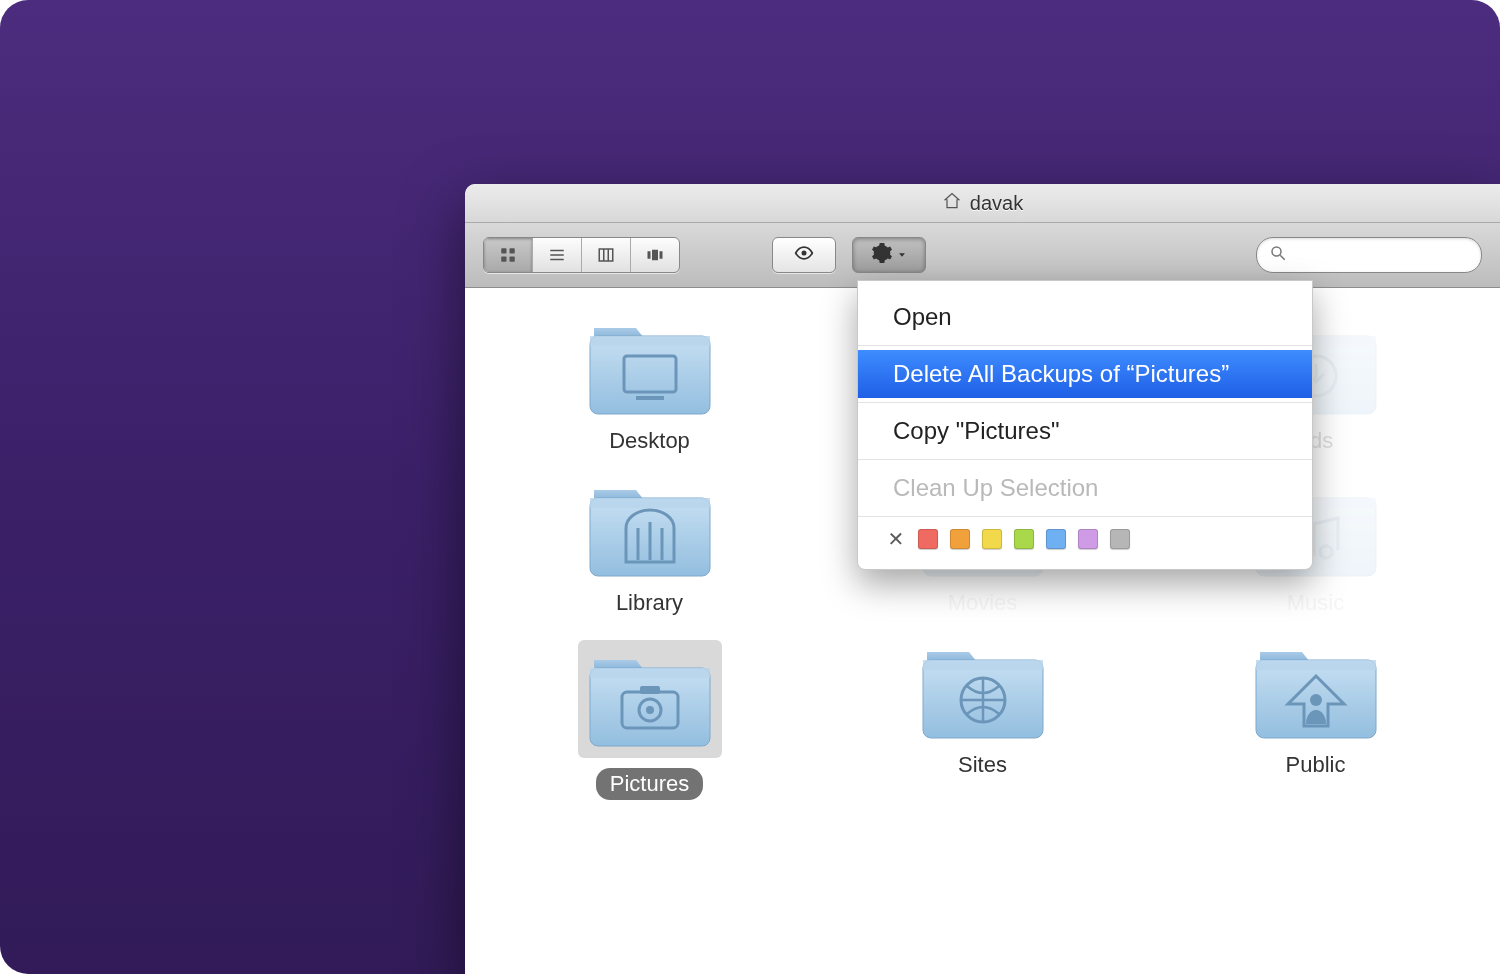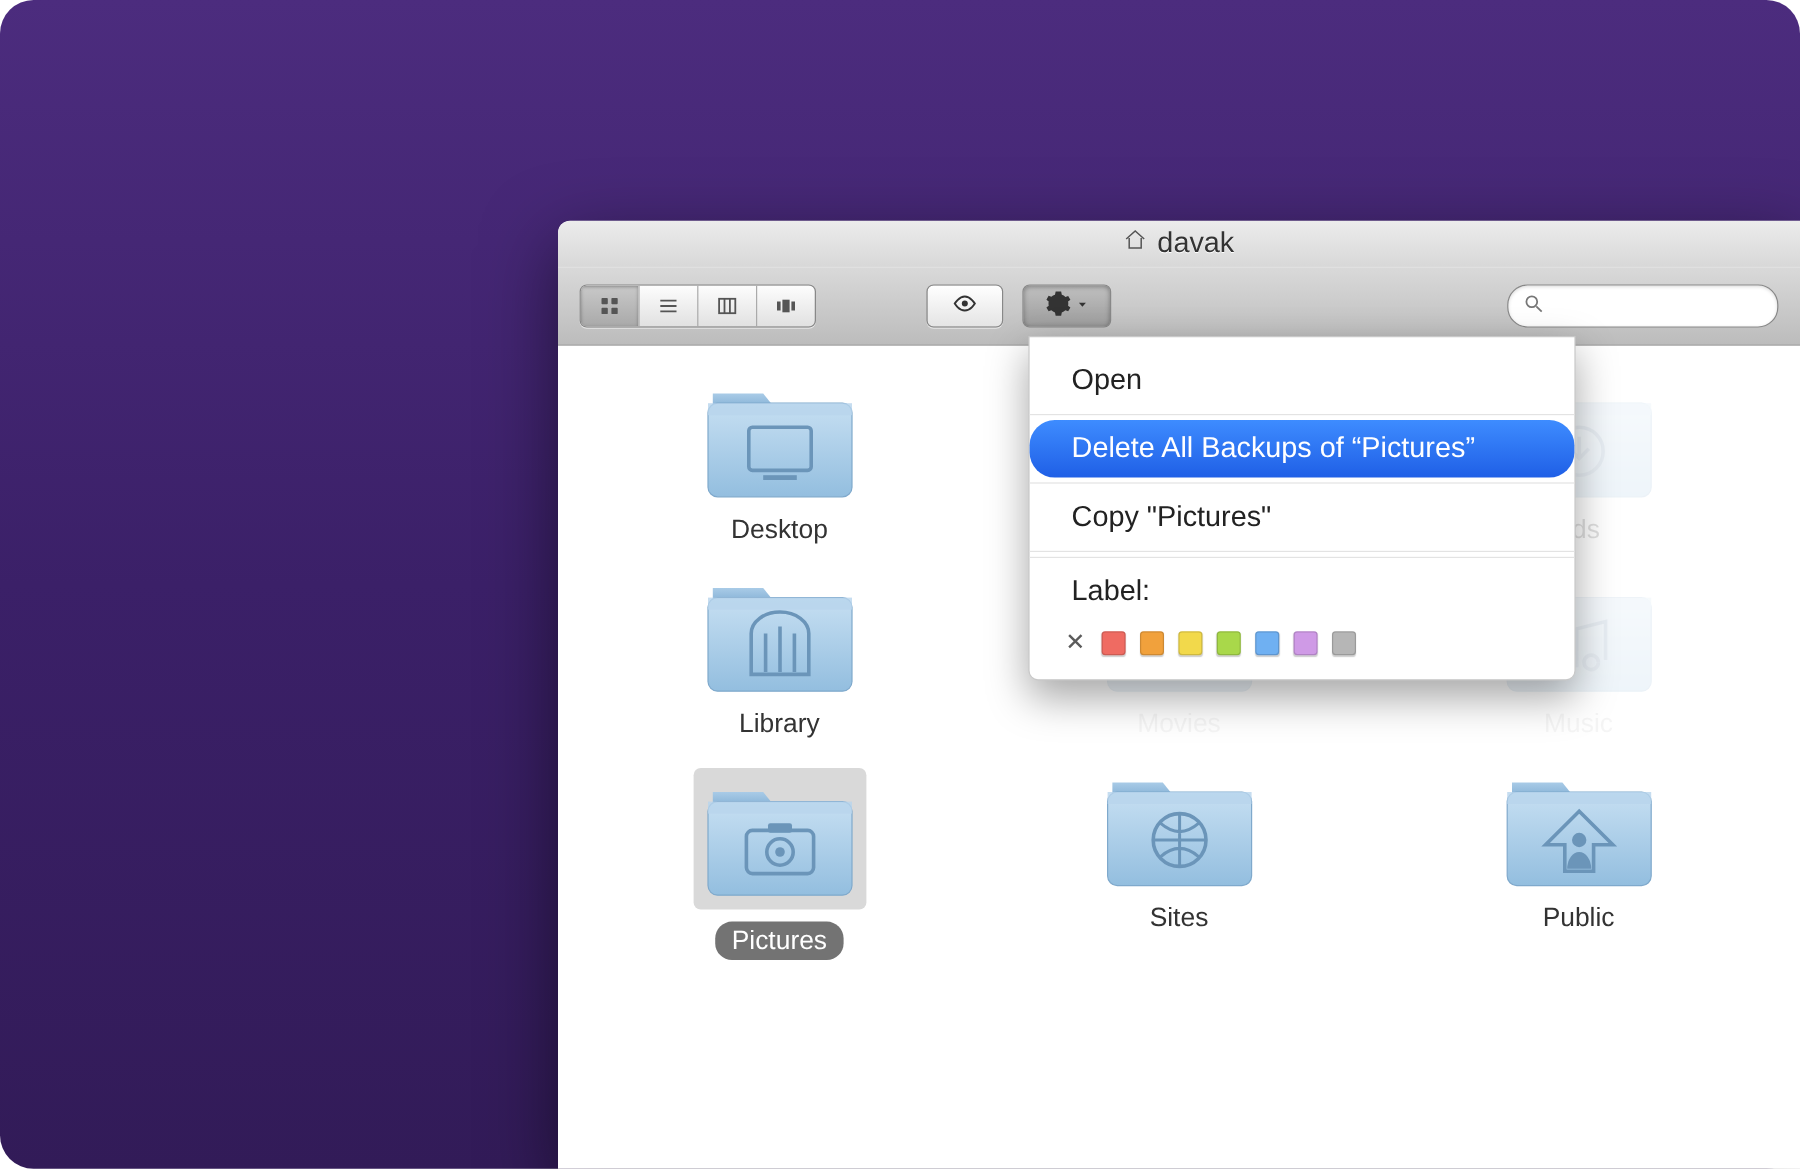--- a/index.html
+++ b/index.html
@@ -1,37 +1,37 @@
 <!DOCTYPE html>
 <html><head>
 <meta charset="utf-8">
 <style>
   html,body{margin:0;padding:0;width:1500px;height:974px;font-family:"Lucida Grande","Helvetica Neue",Arial,sans-serif;overflow:hidden;}
   .bg{position:absolute;inset:0;background:linear-gradient(180deg,#4c2c7e 0%,#3b2068 50%,#321b58 100%);border-radius:28px;}
   .finder{position:absolute;left:465px;top:184px;width:1035px;height:790px;background:#fff;border-top-left-radius:10px;box-shadow:0 20px 60px rgba(0,0,0,.5);overflow:hidden;}
-  .titlebar{height:38px;background:linear-gradient(180deg,#ececec 0%,#d8d8d8 100%);border-bottom:1px solid #aaa;display:flex;align-items:center;justify-content:center;font-size:24px;color:#333;gap:8px;text-shadow:0 1px 0 #fff;border-top-left-radius:10px;}
+  .titlebar{height:38px;background:linear-gradient(180deg,#ececec 0%,#d8d8d8 100%);border-bottom:1px solid #aaa;display:flex;align-items:center;justify-content:center;font-size:20px;color:#333;gap:8px;text-shadow:0 1px 0 #fff;border-top-left-radius:10px;}
   .toolbar{height:64px;background:linear-gradient(180deg,#d9d9d9 0%,#bcbcbc 100%);border-bottom:1px solid #8e8e8e;display:flex;align-items:center;padding:0 18px;gap:16px;}
   .segmented{display:flex;border:1px solid #888;border-radius:6px;overflow:hidden;background:linear-gradient(180deg,#fdfdfd,#e1e1e1);box-shadow:0 1px 0 rgba(255,255,255,.6);height:34px;}
   .segmented .seg{width:48px;display:flex;align-items:center;justify-content:center;border-right:1px solid #aaa;cursor:default;}
   .segmented .seg:last-child{border-right:none;}
   .seg.active{background:linear-gradient(180deg,#c9c9c9,#a9a9a9);box-shadow:inset 0 1px 3px rgba(0,0,0,.35);}
   .btn{height:34px;padding:0 18px;border:1px solid #888;border-radius:6px;background:linear-gradient(180deg,#fff,#e4e4e4);display:flex;align-items:center;justify-content:center;box-shadow:0 1px 0 rgba(255,255,255,.6);}
   .btn.dark{background:linear-gradient(180deg,#c0c0c0,#9d9d9d);box-shadow:inset 0 1px 4px rgba(0,0,0,.35);}
   .search{flex:0 0 auto;width:200px;height:34px;margin-left:auto;border:1px solid #888;border-radius:17px;background:#fff;display:flex;align-items:center;padding:0 12px;gap:8px;box-shadow:inset 0 1px 3px rgba(0,0,0,.15);}
   .content{position:relative;padding:28px 30px;display:grid;grid-template-columns:repeat(3,1fr);column-gap:40px;row-gap:40px;gap:24px;}
   .folder-item{display:flex;flex-direction:column;align-items:center;gap:10px;}
   .folder{width:128px;height:102px;position:relative;}
   .folder.selected-wrap{background:#d9d9d9;padding:8px;border-radius:6px;width:144px;height:118px;box-sizing:border-box;display:flex;align-items:center;justify-content:center;}
   .folder-label{font-size:22px;color:#333;}
   .folder-label.selected{background:#737373;color:#fff;padding:3px 14px;border-radius:14px;font-weight:500;}
   .folder-label.faded{color:#c0c0c0;}
   
   .dropdown{position:absolute;left:857px;top:280px;width:454px;background:#fff;border:1px solid #c8c8c8;border-radius:0 0 8px 8px;box-shadow:0 14px 34px rgba(0,0,0,.35);padding:12px 0 18px 0;z-index:50;font-size:24px;}
   .dd-item{padding:10px 35px;color:#222;}
-  .dd-item.selected{background:linear-gradient(180deg,#3e8cff,#1f5fe6);color:#fff;border-radius:21px;}
+  .dd-item.selected{background:linear-gradient(180deg,#3e8cff,#1f5fe6);color:#fff;}
   .dd-item.disabled{color:#b9b9b9;}
   .dd-sep{height:1px;background:#e3e3e3;margin:4px 0;}
   .labels-row{padding:6px 28px 0;display:flex;gap:12px;align-items:center;}
   .label-x{font-size:20px;color:#5b5b5b;width:20px;text-align:center;}
   .label-swatch{width:20px;height:20px;border-radius:3px;box-shadow:inset 0 0 0 1px rgba(0,0,0,.15),0 1px 1px rgba(0,0,0,.2);}
   .behind{opacity:.15;}
 </style>
 </head>
 <body>
 
@@ -240,22 +240,22 @@
     </div>
 </div>
 
 <div class="dropdown" id="dropdown">
     <div class="dd-item">Open</div>
     <div class="dd-sep"></div>
     <div class="dd-item selected">Delete All Backups of “Pictures”</div>
     <div class="dd-sep"></div>
     <div class="dd-item">Copy "Pictures"</div>
     <div class="dd-sep"></div>
-    <div class="dd-sep"></div>
-    <div class="dd-item">Label:</div>
+    <div class="dd-item disabled">Clean Up Selection</div>
+    <div class="dd-sep"></div>
     <div class="labels-row">
       <div class="label-x">✕</div>
       <div class="label-swatch" style="background: rgb(239, 107, 98);"></div>
       <div class="label-swatch" style="background: rgb(241, 161, 60);"></div>
       <div class="label-swatch" style="background: rgb(242, 217, 75);"></div>
       <div class="label-swatch" style="background: rgb(169, 216, 74);"></div>
       <div class="label-swatch" style="background: rgb(111, 176, 242);"></div>
       <div class="label-swatch" style="background: rgb(207, 154, 230);"></div>
       <div class="label-swatch" style="background: rgb(182, 182, 182);"></div>
     </div>

